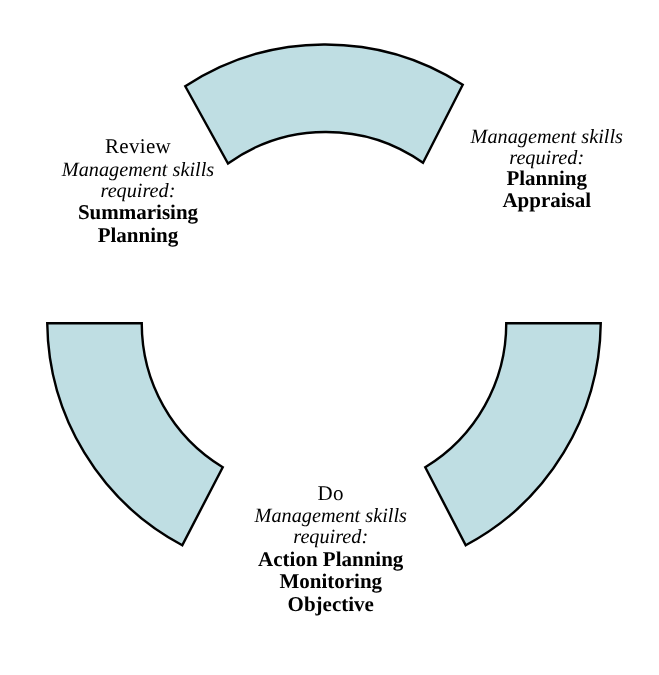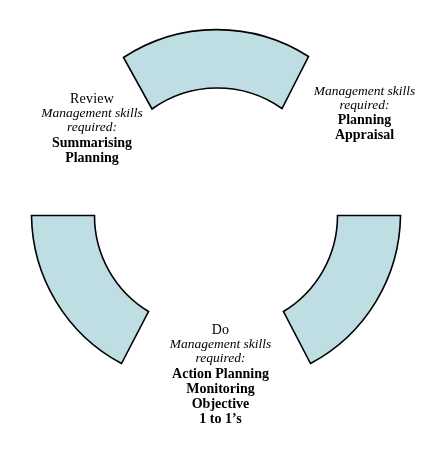--- a/index.html
+++ b/index.html
@@ -110,16 +110,15 @@
     <span class="label-skill">Appraisal</span>
   </div>
 
   <div class="label-block" id="label-do">
     <span class="label-title">Do</span>
     <span class="label-sub">Management skills</span>
     <span class="label-sub">required:</span>
     <span class="label-skill">Action Planning</span>
     <span class="label-skill">Monitoring</span>
     <span class="label-skill">Objective</span>
-    <span class="label-skill">1 to 1’s</span>
   </div>
 
 </div>
 
 </body></html>

